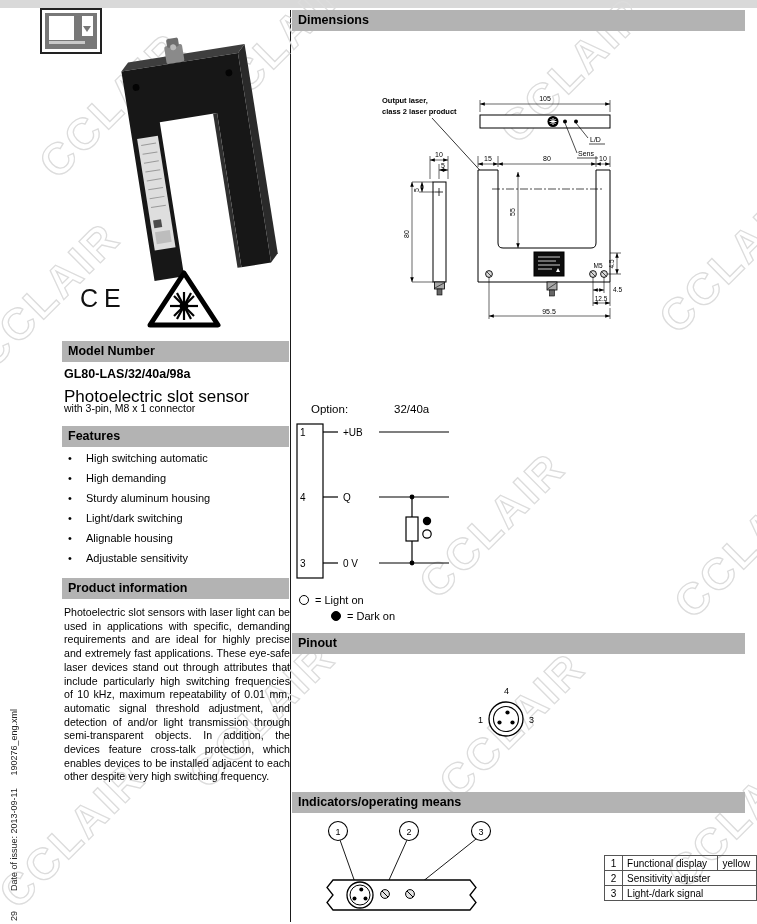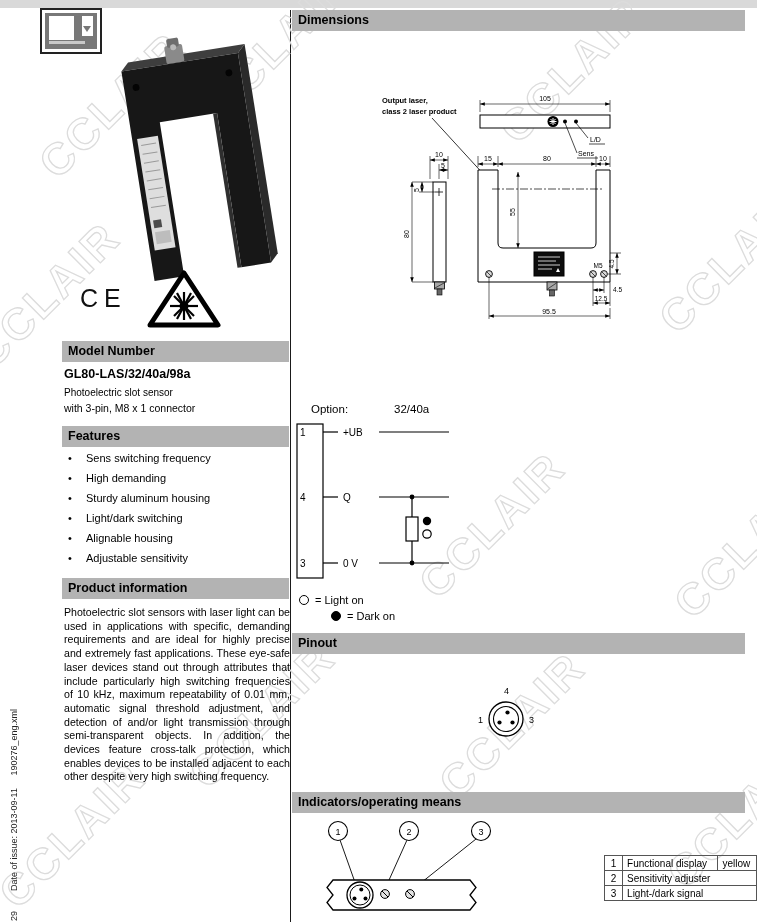--- a/index.html
+++ b/index.html
@@ -20,21 +20,21 @@
   
   .bar {
     position:absolute; height:21px; background:#b3b3b3; box-sizing:border-box;
     font-size:12.5px; font-weight:bold; padding:3px 12px 0 6px; z-index:2;
   }
   .bar-left { left:62px; width:227px; }
   .bar-right { left:292px; width:453px; }
 
   .txt { position:absolute; z-index:2; }
   .model-name { font-size:12.5px; font-weight:bold; }
-  .model-desc { font-size:10px; }
+  .model-desc { font-size:17px; }
   .feat-item { position:absolute; left:68px; width:215px; font-size:11px; z-index:2; }
   .feat-item .bullet { display:inline-block; width:18px; }
   .pinfo-body {
     position:absolute; left:64px; top:606px; width:226px;
     font-size:10.6px; line-height:13.7px; text-align:justify; z-index:2;
   }
 
   
   .pict { position:absolute; left:40px; top:8px; width:58px; height:42px; border:2px solid #222; background:#fff; z-index:2; }
   .pict-body { position:absolute; left:3px; top:3px; right:3px; bottom:3px; background:#787878; }
@@ -139,21 +139,21 @@
     </g>
     <circle cx="39" cy="38" r="4.5" fill="#000"></circle>
   </svg>
 
   <div class="bar bar-left" style="top:341px;">Model Number</div>
   <div class="txt model-name" style="left:64px; top:367px;">GL80-LAS/32/40a/98a</div>
   <div class="txt model-desc" style="left:64px; top:387px;">Photoelectric slot sensor</div>
   <div class="txt model-desc" style="left:64px; top:402px; font-size:10.5px;">with 3-pin, M8 x 1 connector</div>
 
   <div class="bar bar-left" style="top:426px;">Features</div>
-  <div class="feat-item" style="top:452px;"><span class="bullet">•</span><span>Sens switching frequency</span></div>
+  <div class="feat-item" style="top:452px;"><span class="bullet">•</span><span>High switching automatic</span></div>
   <div class="feat-item" style="top:472px;"><span class="bullet">•</span><span>High demanding</span></div>
   <div class="feat-item" style="top:492px;"><span class="bullet">•</span><span>Sturdy aluminum housing</span></div>
   <div class="feat-item" style="top:512px;"><span class="bullet">•</span><span>Light/dark switching</span></div>
   <div class="feat-item" style="top:532px;"><span class="bullet">•</span><span>Alignable housing</span></div>
   <div class="feat-item" style="top:552px;"><span class="bullet">•</span><span>Adjustable sensitivity</span></div>
 
   <div class="bar bar-left" style="top:578px;">Product information</div>
   <div class="pinfo-body">Photoelectric slot sensors with laser light can be used in applications with specific, demanding requirements and are ideal for highly precise and extremely fast applications. These eye-safe laser devices stand out through attributes that include particularly high switching frequencies of 10 kHz, maximum repeatability of 0.01 mm, automatic signal threshold adjustment, and detection of and/or light transmission through semi-transparent objects. In addition, the devices feature cross-talk protection, which enables devices to be installed adjacent to each other despite very high switching frequency.</div>
 
   <div class="side-text">29        Date of issue: 2013-09-11     190276_eng.xml</div>

